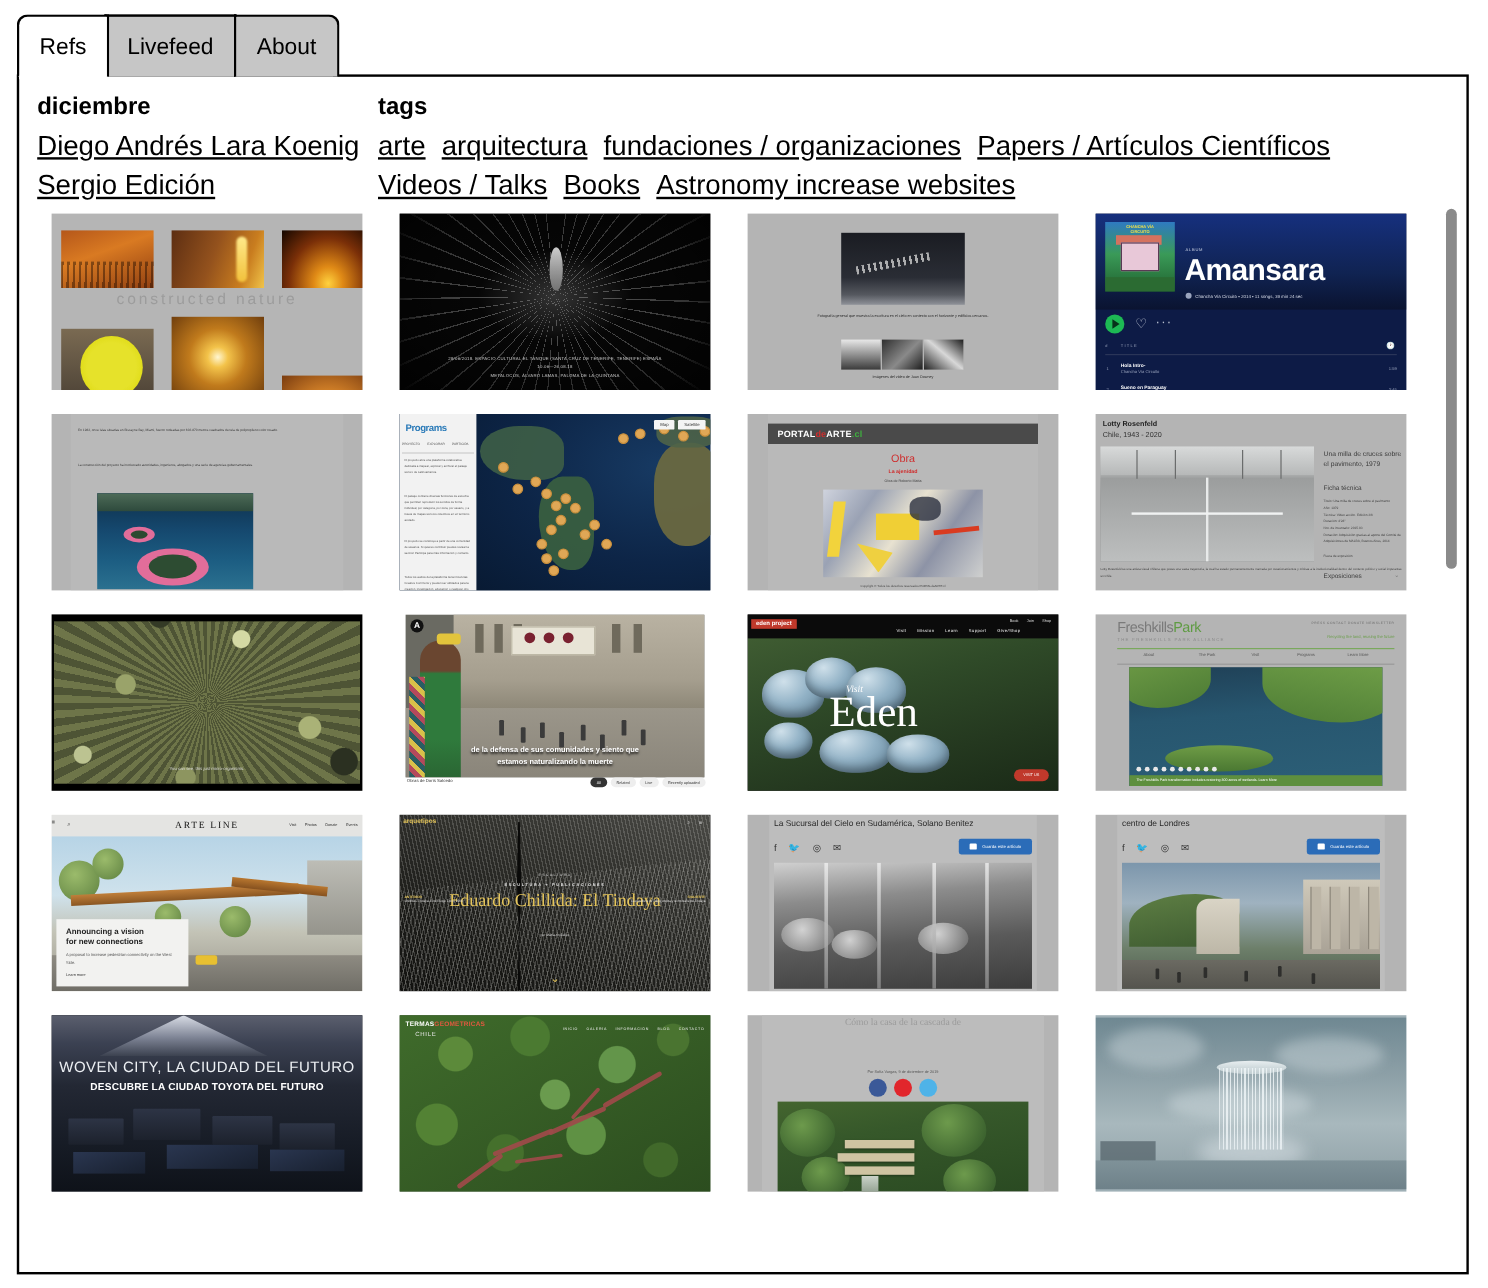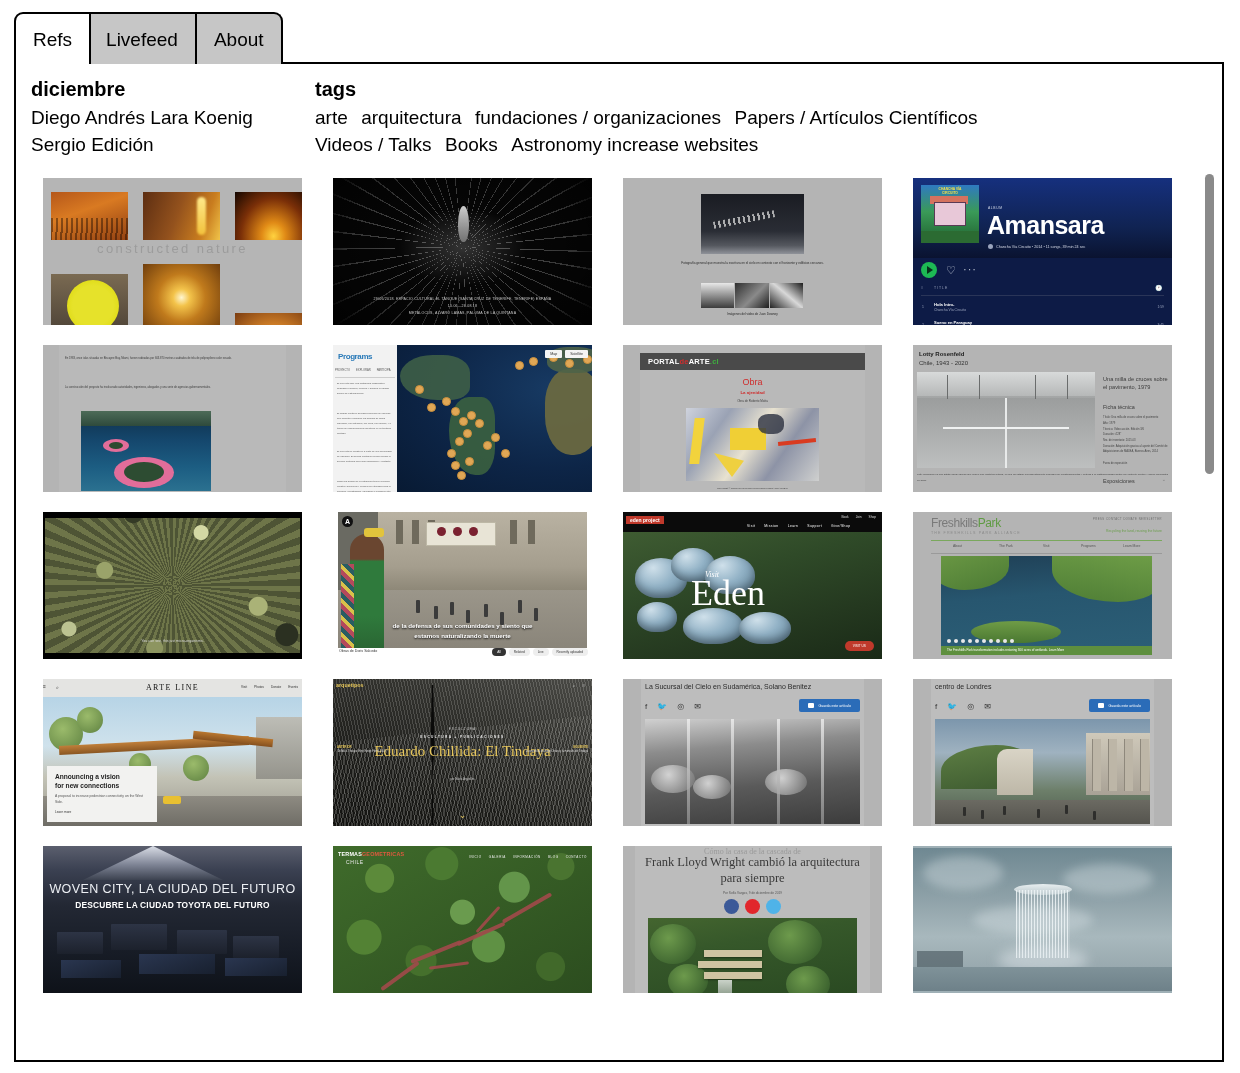--- a/index.html
+++ b/index.html
@@ -94,22 +94,23 @@
     font-size: 20px;
     font-weight: bold;
     color: #000;
     margin: 0 0 3px 0;
     line-height: 1.3;
   }
   .linkrow {
     line-height: 1.42;
   }
   .lnk {
-    font-size: 19px;
+    font-size: 23px;
     color: #000;
+    text-decoration: underline;
     cursor: pointer;
     white-space: nowrap;
   }
   .col-curators .lnk { display: block; }
   .col-tags .lnk { display: inline; margin-right: 9px; }
 
   
   .gridwrap {
     position: absolute;
     left: 0;
@@ -1021,21 +1022,20 @@
             <div class="mn">
               <span>INICIO</span><span>GALERÍA</span><span>INFORMACIÓN</span><span>BLOG</span><span>CONTACTO</span>
             </div>
           </div>
         </div>
 
         <div class="cell c19">
           <div class="shot">
             <div class="pg"></div>
             <div class="kick">Cómo la casa de la cascada de</div>
-            <div class="ttl">Frank Lloyd Wright cambió la arquitectura para siempre</div>
             <div class="by">Por Sofía Vargas, 9 de diciembre de 2019</div>
             <div class="soc">
                 <i></i>
                 <i></i>
                 <i></i>
               </div>
             <div class="ph">
               <div class="cn" style="left:2px;top:6px;width:46px;height:40px"></div>
               <div class="cn" style="left:120px;top:2px;width:54px;height:44px"></div>
               <div class="cn" style="left:20px;top:46px;width:40px;height:34px"></div>

